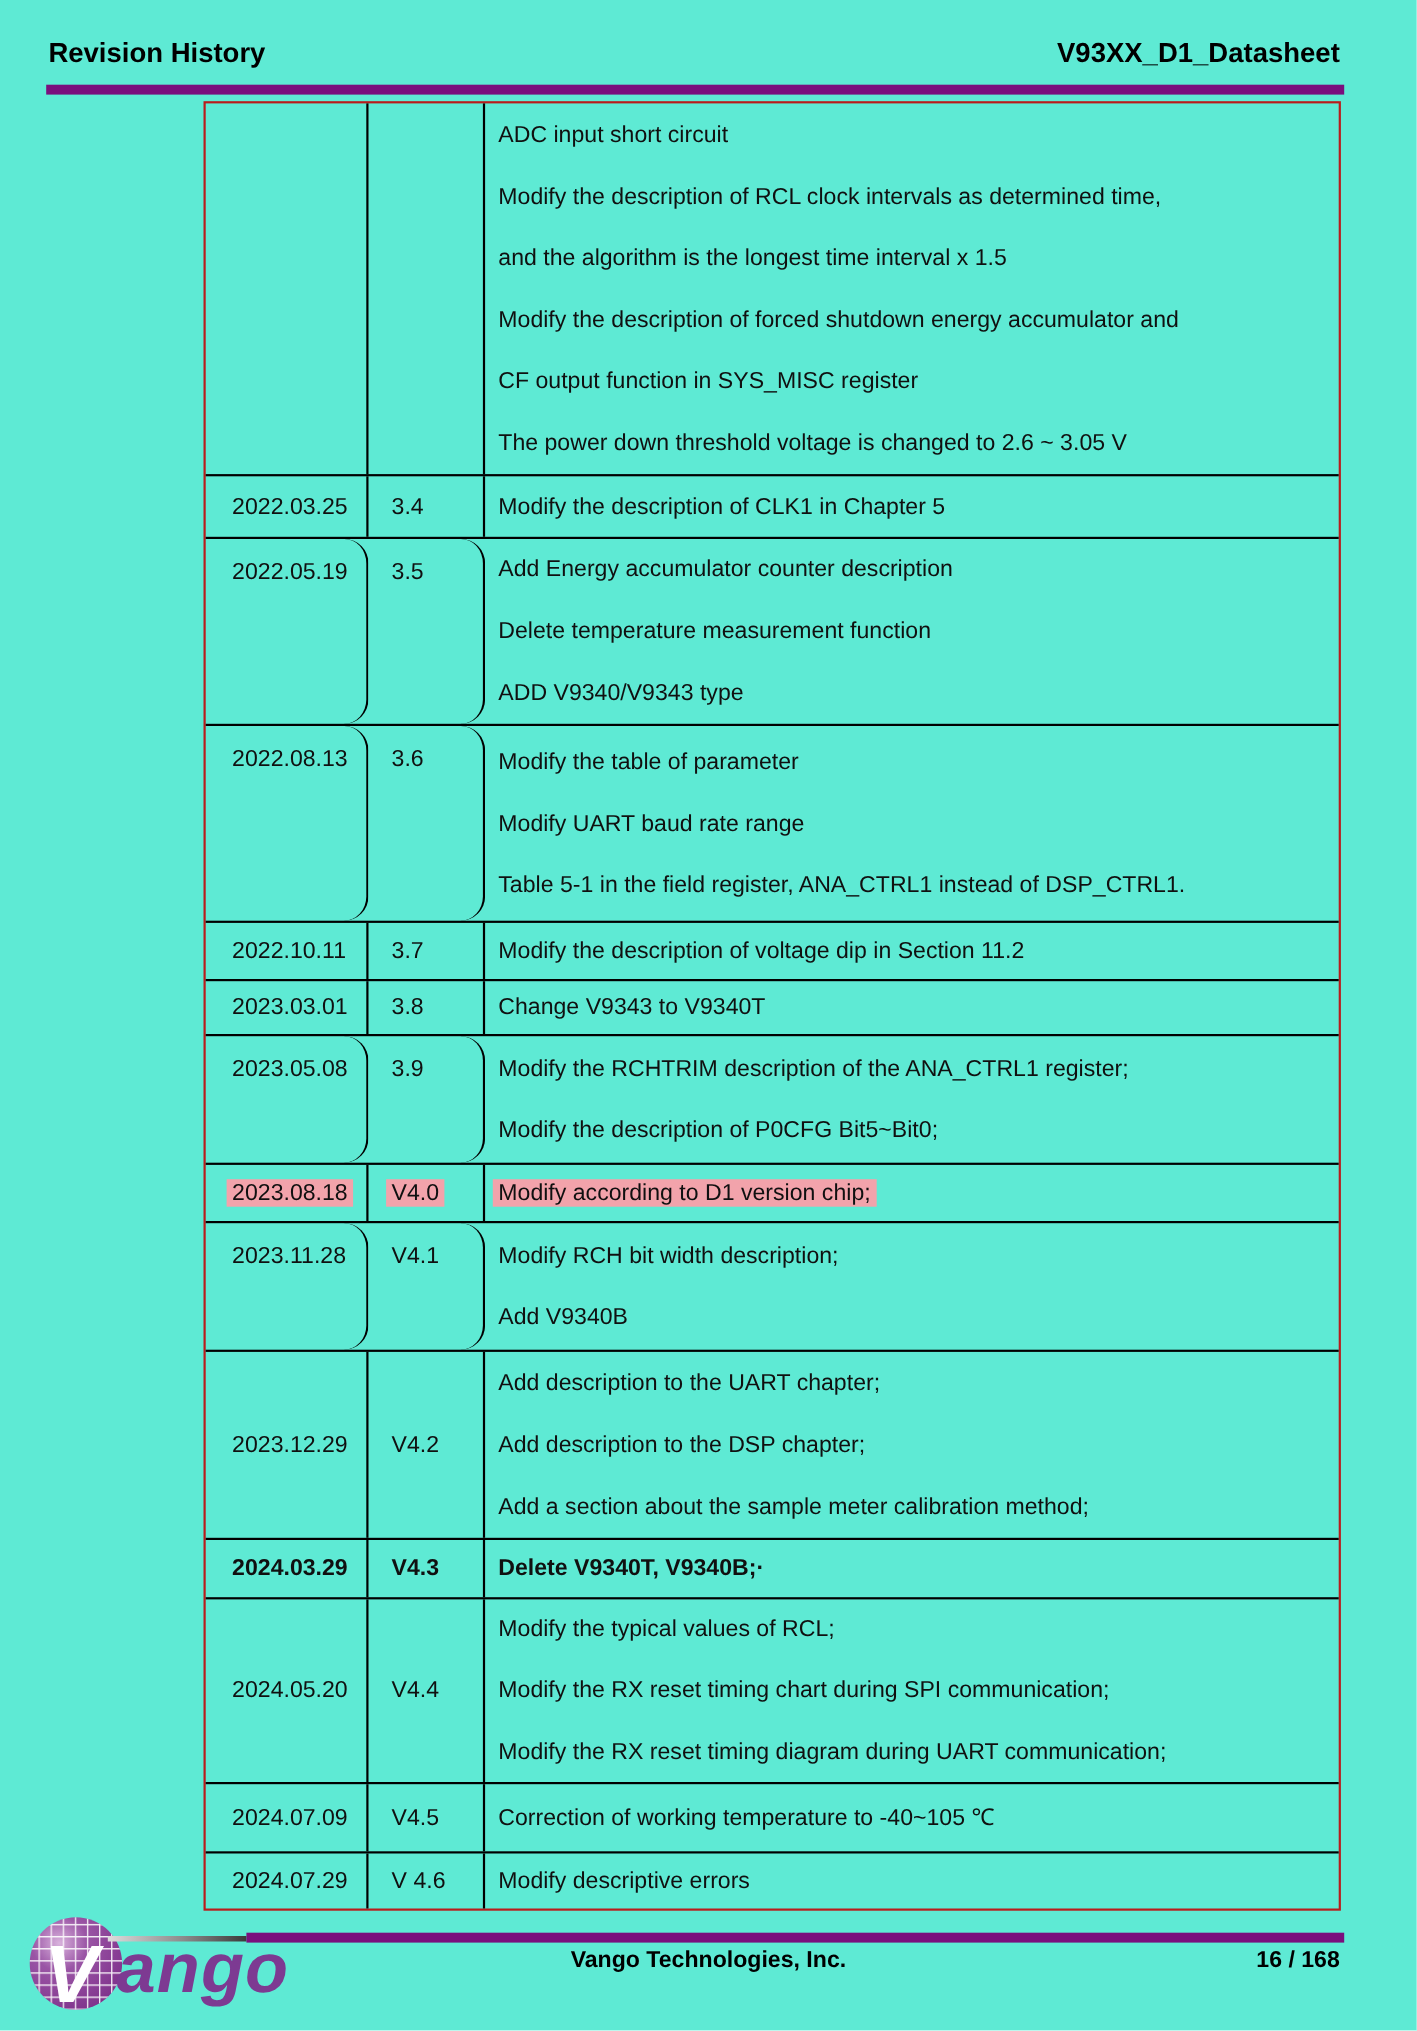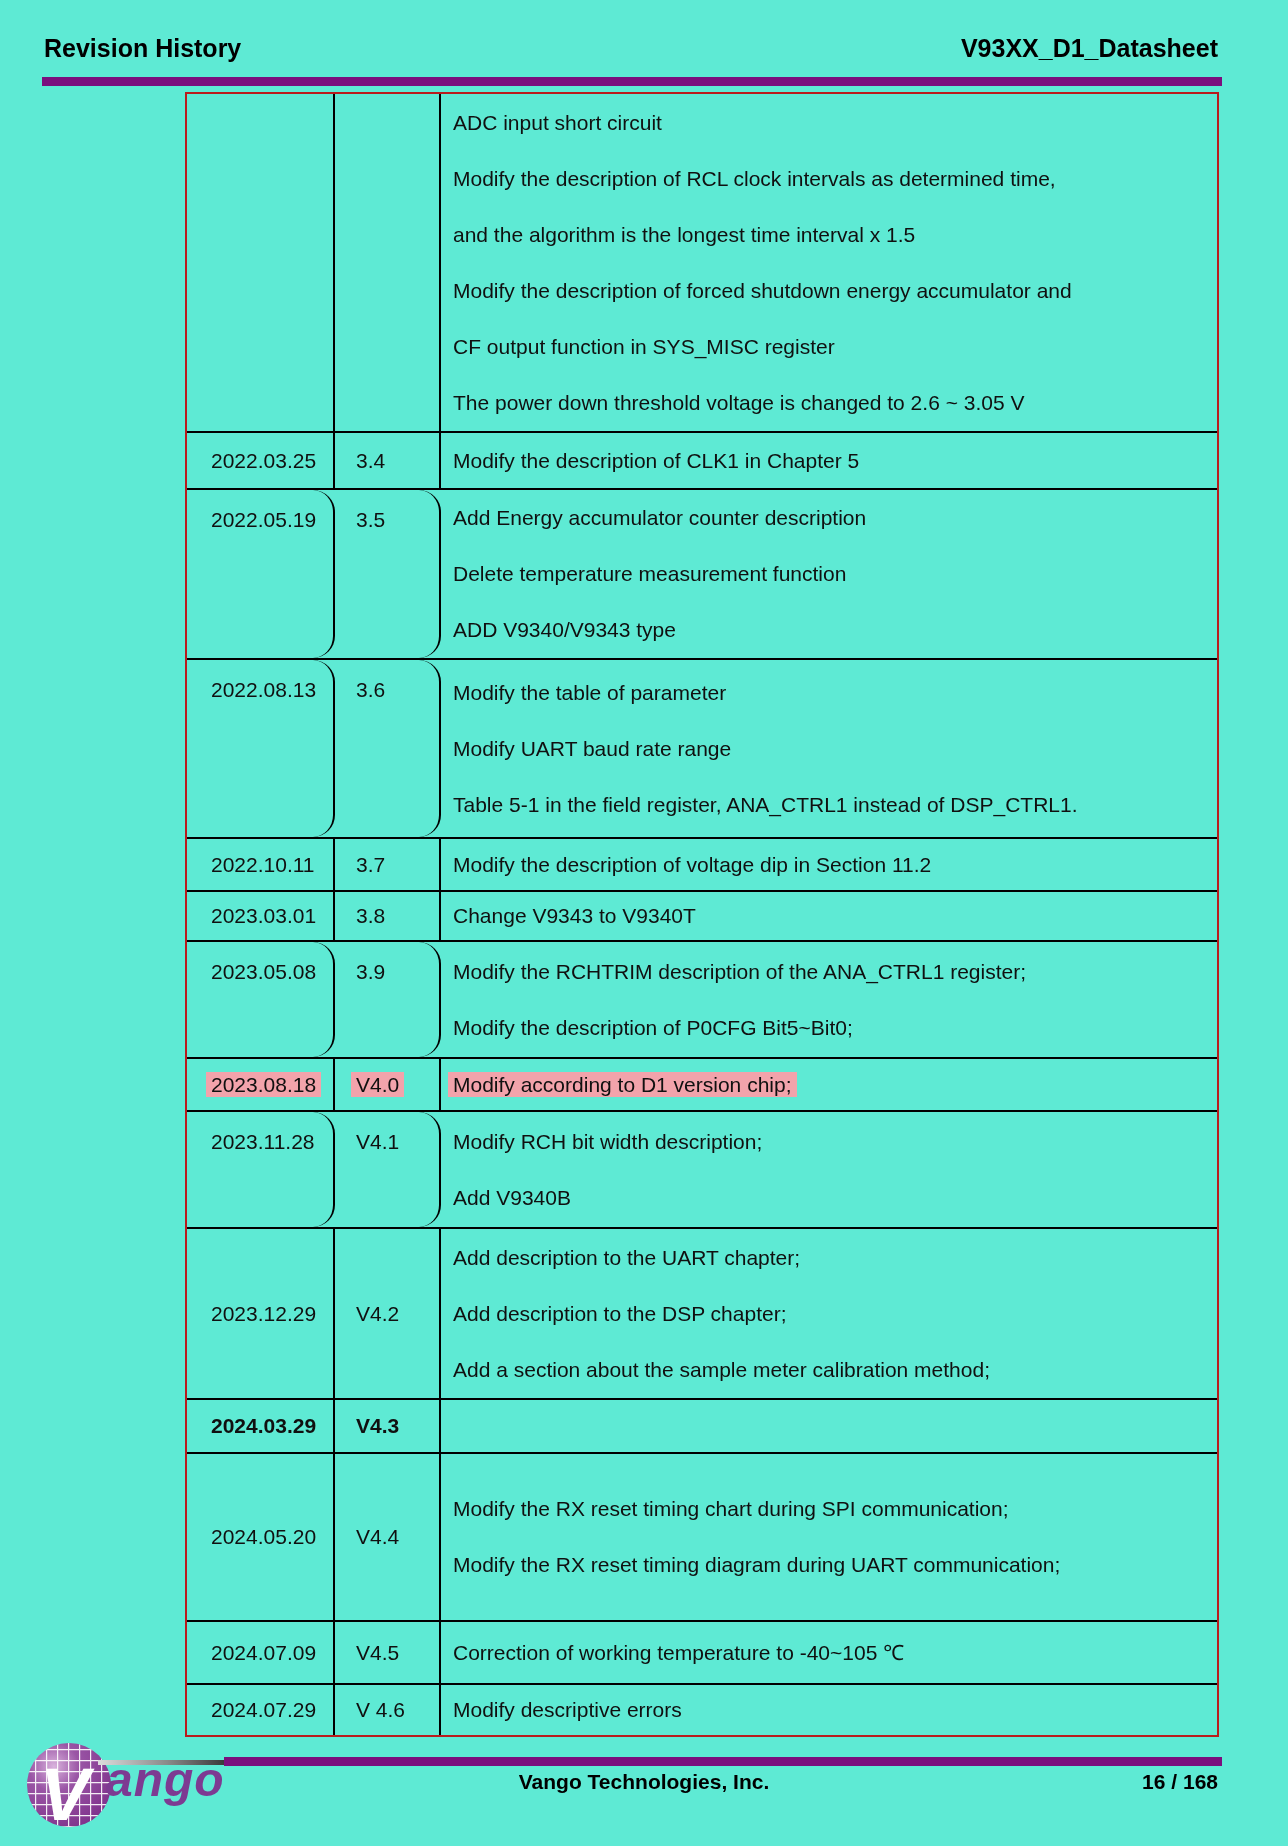--- a/index.html
+++ b/index.html
@@ -57,21 +57,21 @@
     position:absolute;left:0;top:1770px;width:1288px;text-align:center;
     font-size:21px;font-weight:bold;color:#000;
   }
   .ftr-page{
     position:absolute;right:70px;top:1770px;font-size:21px;font-weight:bold;color:#000;
     white-space:nowrap;
   }
   .logo{position:absolute;left:24px;top:1738px;width:96px;height:96px;}
   .logo-rest{
     position:absolute;left:106px;top:1752px;
-    font-size:48px;font-weight:bold;font-style:italic;
+    font-size:64px;font-weight:bold;font-style:italic;
     color:var(--logo,#7d3a92);letter-spacing:1px;
   }
 </style>
 </head>
 <body>
 
 <div class="page" style="--accent: #7a0f7d; --hl: #f2a3ab; --logo: #7d3a92;">
 
   <div class="hdr-left">Revision History</div>
   <div class="hdr-right">V93XX_D1_Datasheet</div>
@@ -197,29 +197,33 @@
           <div class="dline"><span>Add a section about the sample meter calibration method;</span></div>
         </div>
       </div>
       <div class="trow" style="height: 54px; font-weight: bold;">
         <div class="cell date">
           <div class="cline"><span>2024.03.29</span></div>
         </div>
         <div class="cell ver">
           <div class="cline"><span>V4.3</span></div>
         </div>
+        <div class="cell desc">
+          <div class="dline"><span>Delete V9340T, V9340B;·</span></div>
+        </div>
       </div>
       <div class="trow" style="height: 168px;">
         <div class="cell date">
           <div class="cline"><span>2024.05.20</span></div>
         </div>
         <div class="cell ver">
           <div class="cline"><span>V4.4</span></div>
         </div>
         <div class="cell desc">
+          <div class="dline"><span>Modify the typical values of RCL;</span></div>
           <div class="dline"><span>Modify the RX reset timing chart during SPI communication;</span></div>
           <div class="dline"><span>Modify the RX reset timing diagram during UART communication;</span></div>
         </div>
       </div>
       <div class="trow" style="height: 63px;">
         <div class="cell date">
           <div class="cline"><span>2024.07.09</span></div>
         </div>
         <div class="cell ver">
           <div class="cline"><span>V4.5</span></div>

